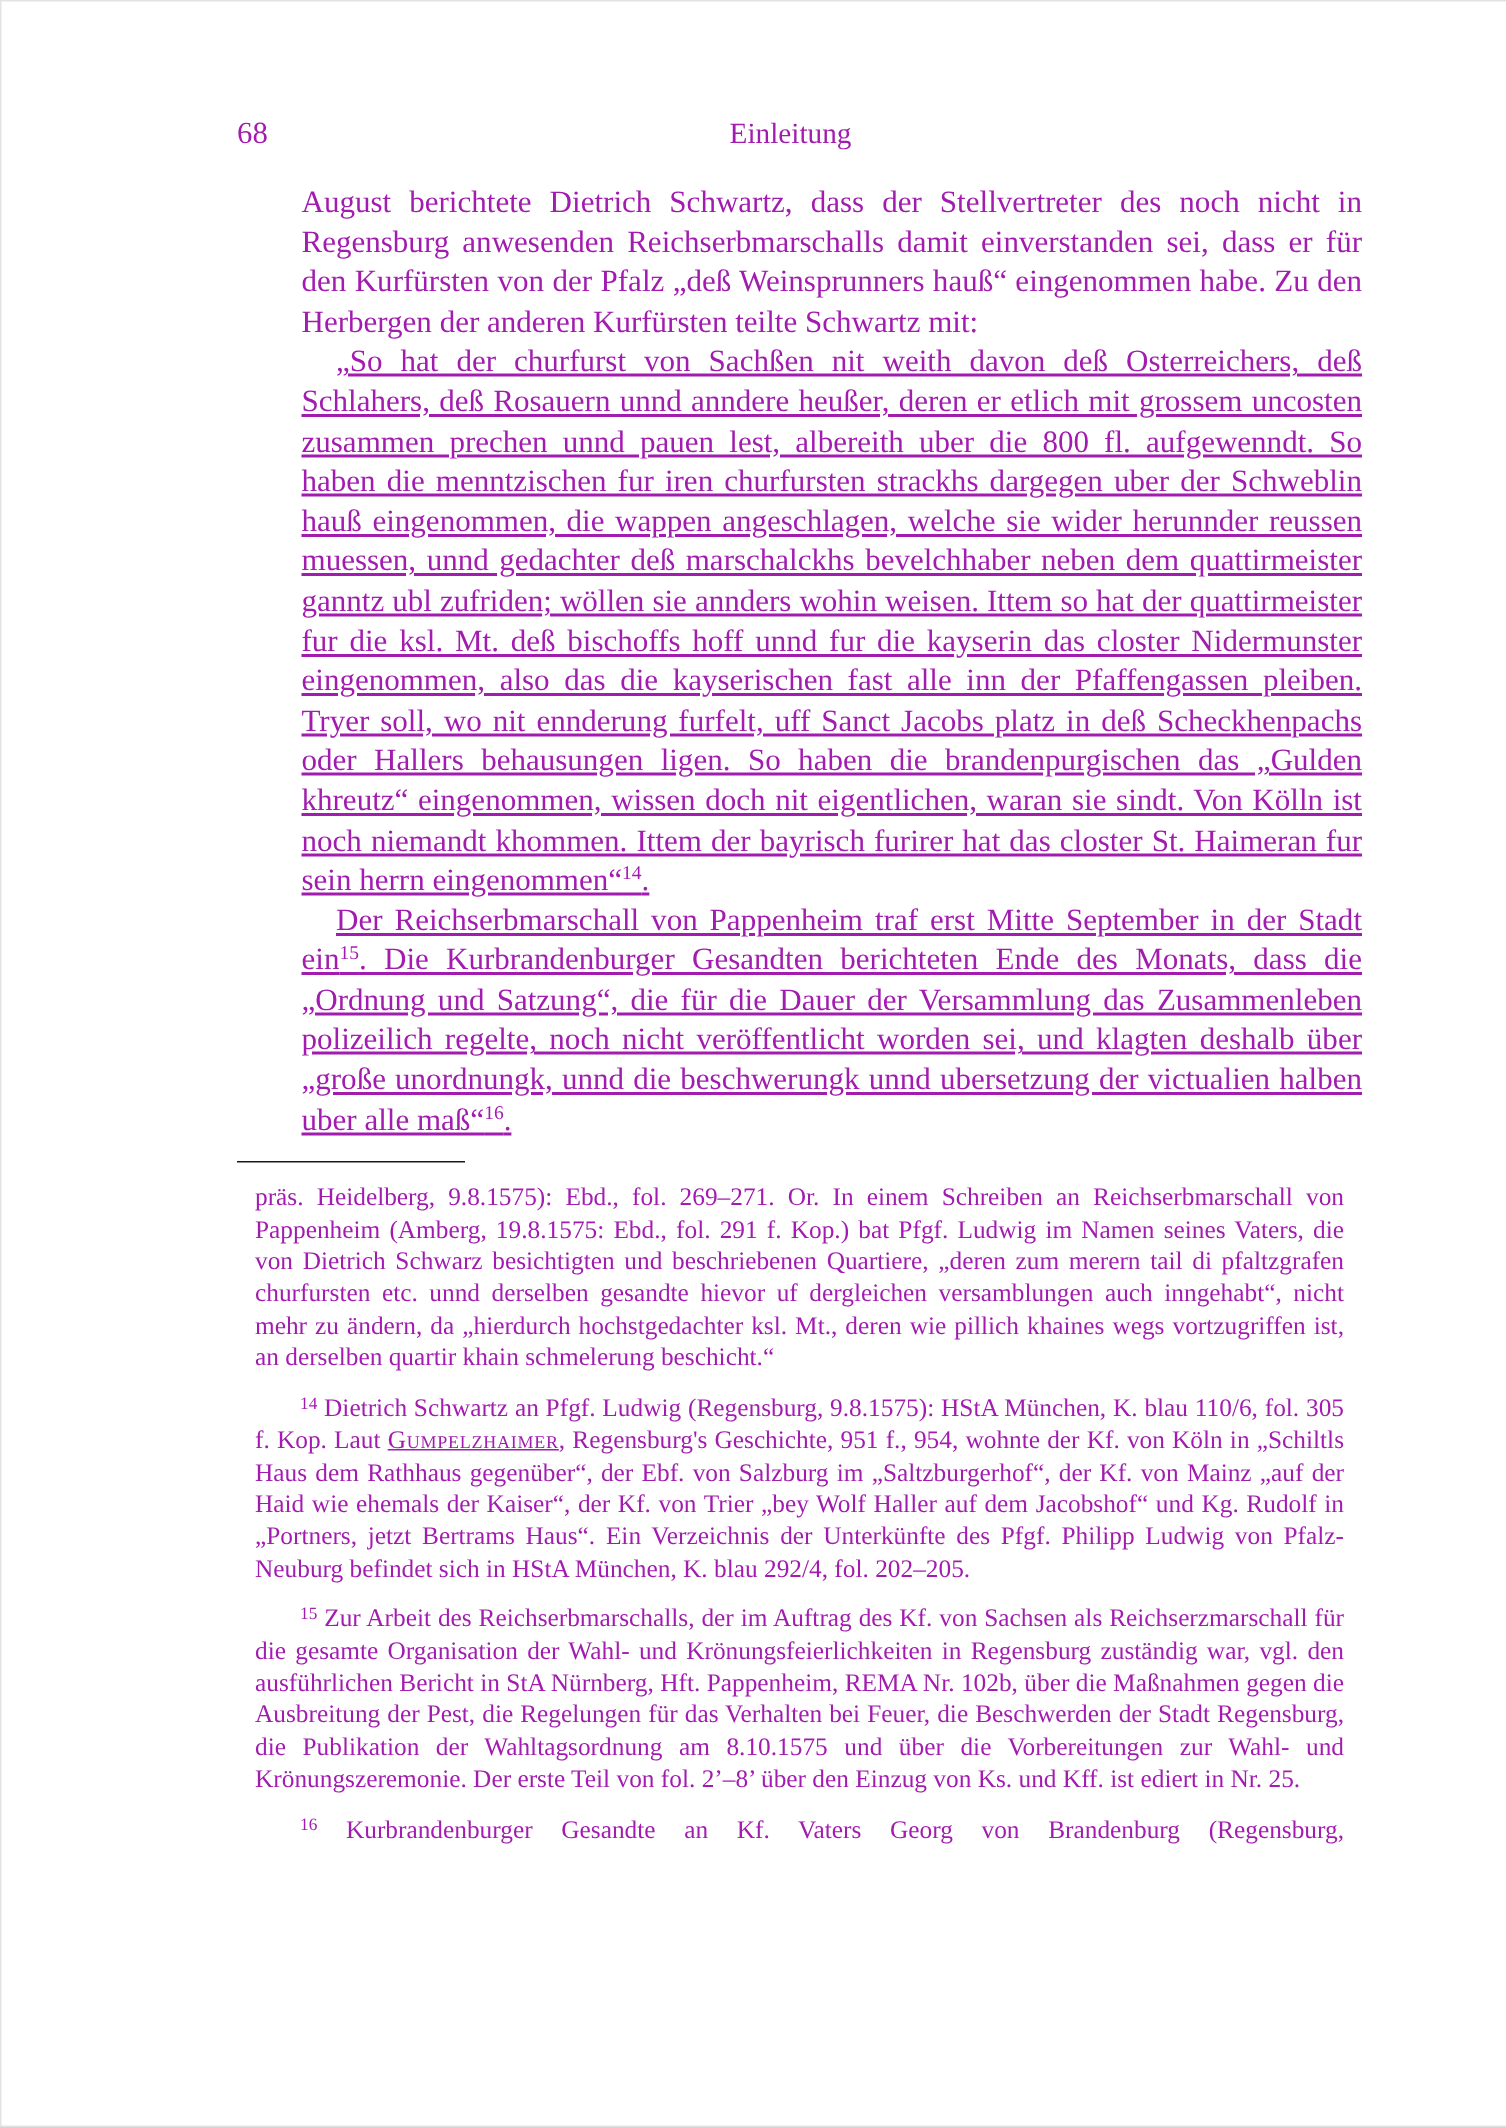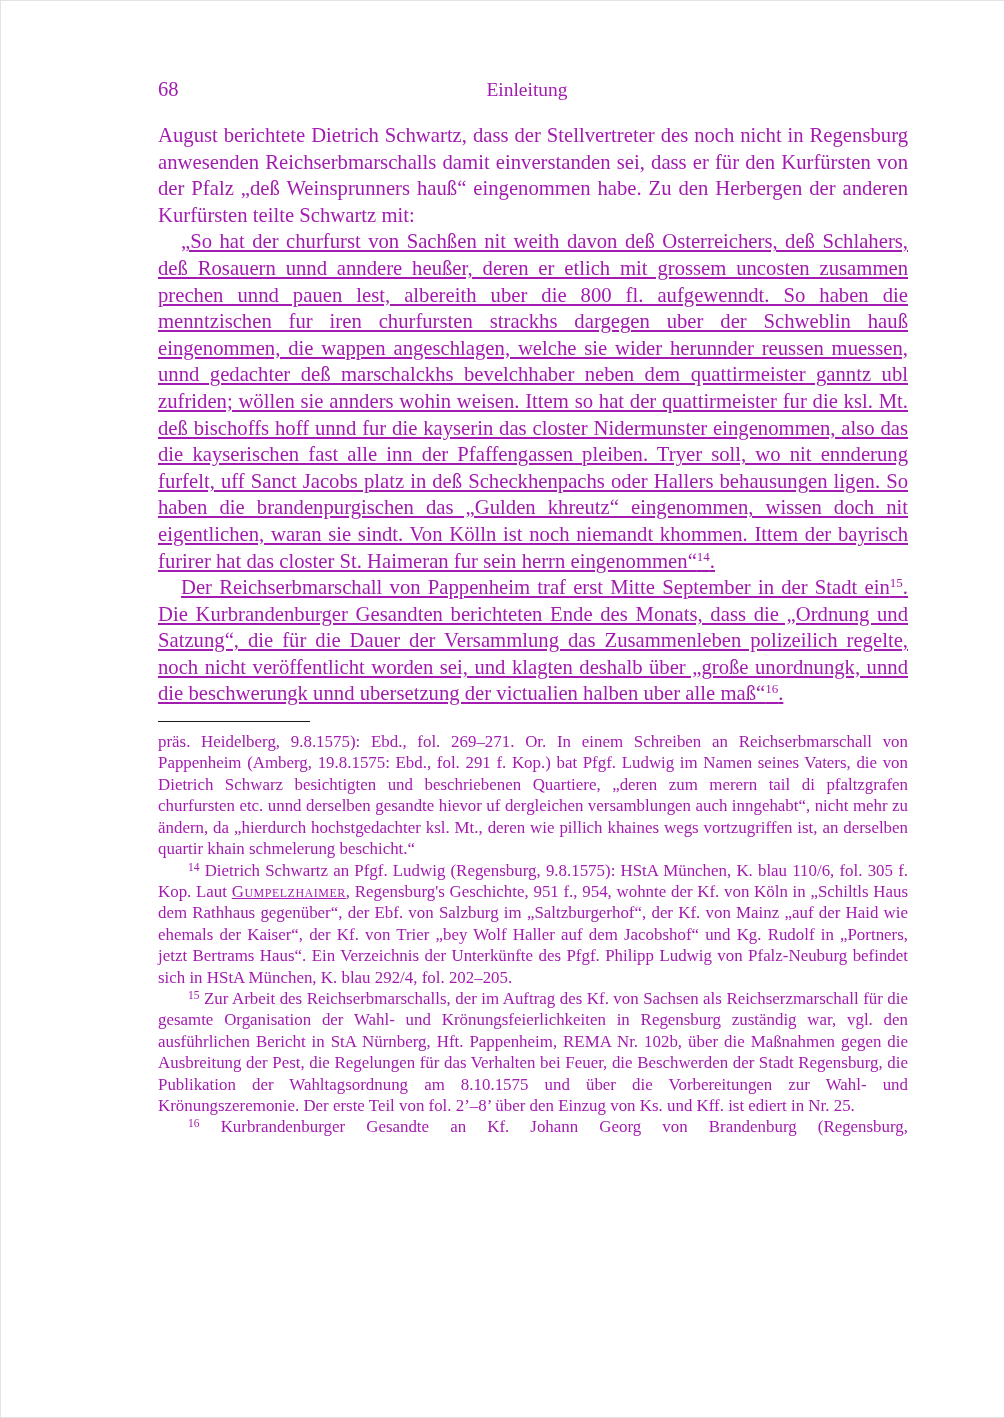--- a/index.html
+++ b/index.html
@@ -41,20 +41,21 @@
     right: 12px;
     top: 1px;
     text-align: center;
     font-size: 19.5px;
   }
   .body-text {
     margin-top: 17px;
     font-size: 20.7px;
     line-height: 26.6px;
     text-align: justify;
+    margin-left: 43px;
   }
   .para { margin: 0; }
   .para.indent { text-indent: 23px; text-decoration: underline; }
   .fnref {
     font-size: 13px;
     line-height: 0;
     vertical-align: baseline;
     position: relative;
     top: -7px;
   }
@@ -63,21 +64,21 @@
     font-size: 16.9px;
     line-height: 21.4px;
     text-align: justify;
   }
   .fn-rule {
     width: 152px;
     height: 0;
     border-top: 1.5px solid #1a1a1a;
     margin-bottom: 9px;
   }
-  .fn { margin: 0; }
+  .fn { margin: 12px; }
   .fn.indent { text-indent: 30px; }
   .fnmark {
     font-size: 11.5px;
     line-height: 0;
     vertical-align: baseline;
     position: relative;
     top: -5px;
   }
   .sc {
     font-variant: small-caps;
@@ -107,17 +108,17 @@
 
     <div class="footnotes">
       <div class="fn-rule"></div>
 
       <p class="fn"><span>präs. Heidelberg, 9.8.1575): Ebd., fol. 269–271. Or. In einem Schreiben an Reichserbmarschall von Pappenheim (Amberg, 19.8.1575: Ebd., fol. 291 f. Kop.) bat Pfgf. Ludwig im Namen seines Vaters, die von Dietrich Schwarz besichtigten und beschriebenen Quartiere, „deren zum merern tail di pfaltzgrafen churfursten etc. unnd derselben gesandte hievor uf dergleichen versamblungen auch inngehabt“, nicht mehr zu ändern, da „hierdurch hochstgedachter ksl. Mt., deren wie pillich khaines wegs vortzugriffen ist, an derselben quartir khain schmelerung beschicht.“</span></p>
 
       <p class="fn indent"><sup class="fnmark">14</sup> <span>Dietrich Schwartz an Pfgf. Ludwig (Regensburg, 9.8.1575): HStA München, K. blau 110/6, fol. 305 f. Kop. Laut</span> <span class="sc">Gumpelzhaimer</span><span>, Regensburg's Geschichte, 951 f., 954, wohnte der Kf. von Köln in „Schiltls Haus dem Rathhaus gegenüber“, der Ebf. von Salzburg im „Saltzburgerhof“, der Kf. von Mainz „auf der Haid wie ehemals der Kaiser“, der Kf. von Trier „bey Wolf Haller auf dem Jacobshof“ und Kg. Rudolf in „Portners, jetzt Bertrams Haus“. Ein Verzeichnis der Unterkünfte des Pfgf. Philipp Ludwig von Pfalz-Neuburg befindet sich in HStA München, K. blau 292/4, fol. 202–205.</span></p>
 
       <p class="fn indent"><sup class="fnmark">15</sup> <span>Zur Arbeit des Reichserbmarschalls, der im Auftrag des Kf. von Sachsen als Reichserzmarschall für die gesamte Organisation der Wahl- und Krönungsfeierlichkeiten in Regensburg zuständig war, vgl. den ausführlichen Bericht in StA Nürnberg, Hft. Pappenheim, REMA Nr. 102b, über die Maßnahmen gegen die Ausbreitung der Pest, die Regelungen für das Verhalten bei Feuer, die Beschwerden der Stadt Regensburg, die Publikation der Wahltagsordnung am 8.10.1575 und über die Vorbereitungen zur Wahl- und Krönungszeremonie. Der erste Teil von fol. 2’–8’ über den Einzug von Ks. und Kff. ist ediert in Nr. 25.</span></p>
 
-      <p class="fn indent justify-last"><sup class="fnmark">16</sup> <span>Kurbrandenburger Gesandte an Kf. Johann Georg von Brandenburg (Regensburg,</span></p>
+      <p class="fn indent justify-last"><sup class="fnmark">16</sup> <span>Kurbrandenburger Gesandte an Kf. Vaters Georg von Brandenburg (Regensburg,</span></p>
     </div>
 
   </div>
 </div>
 
 </body></html>

